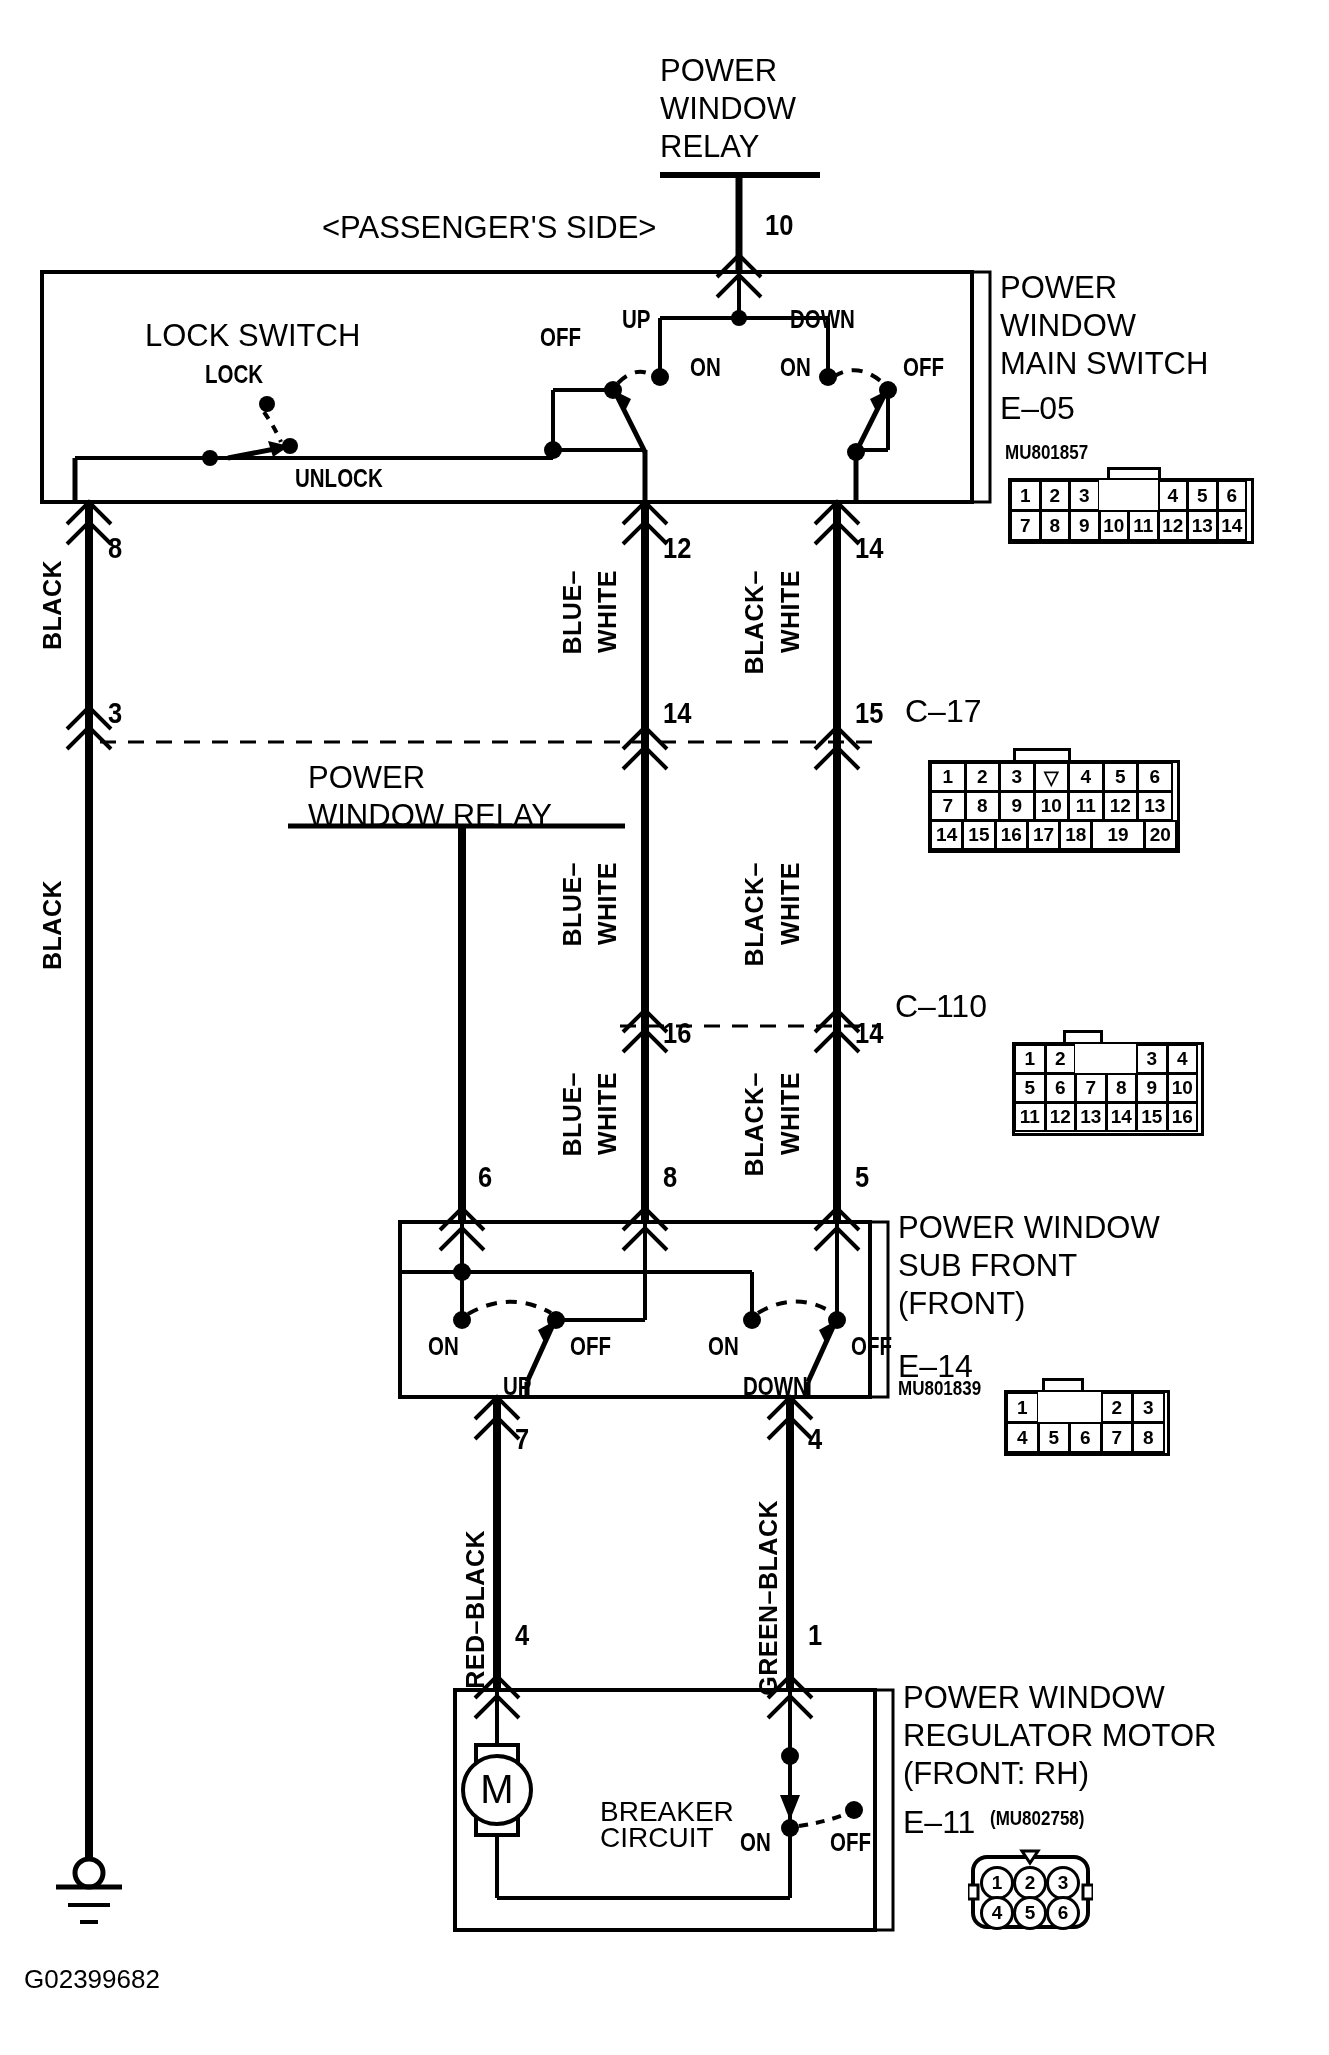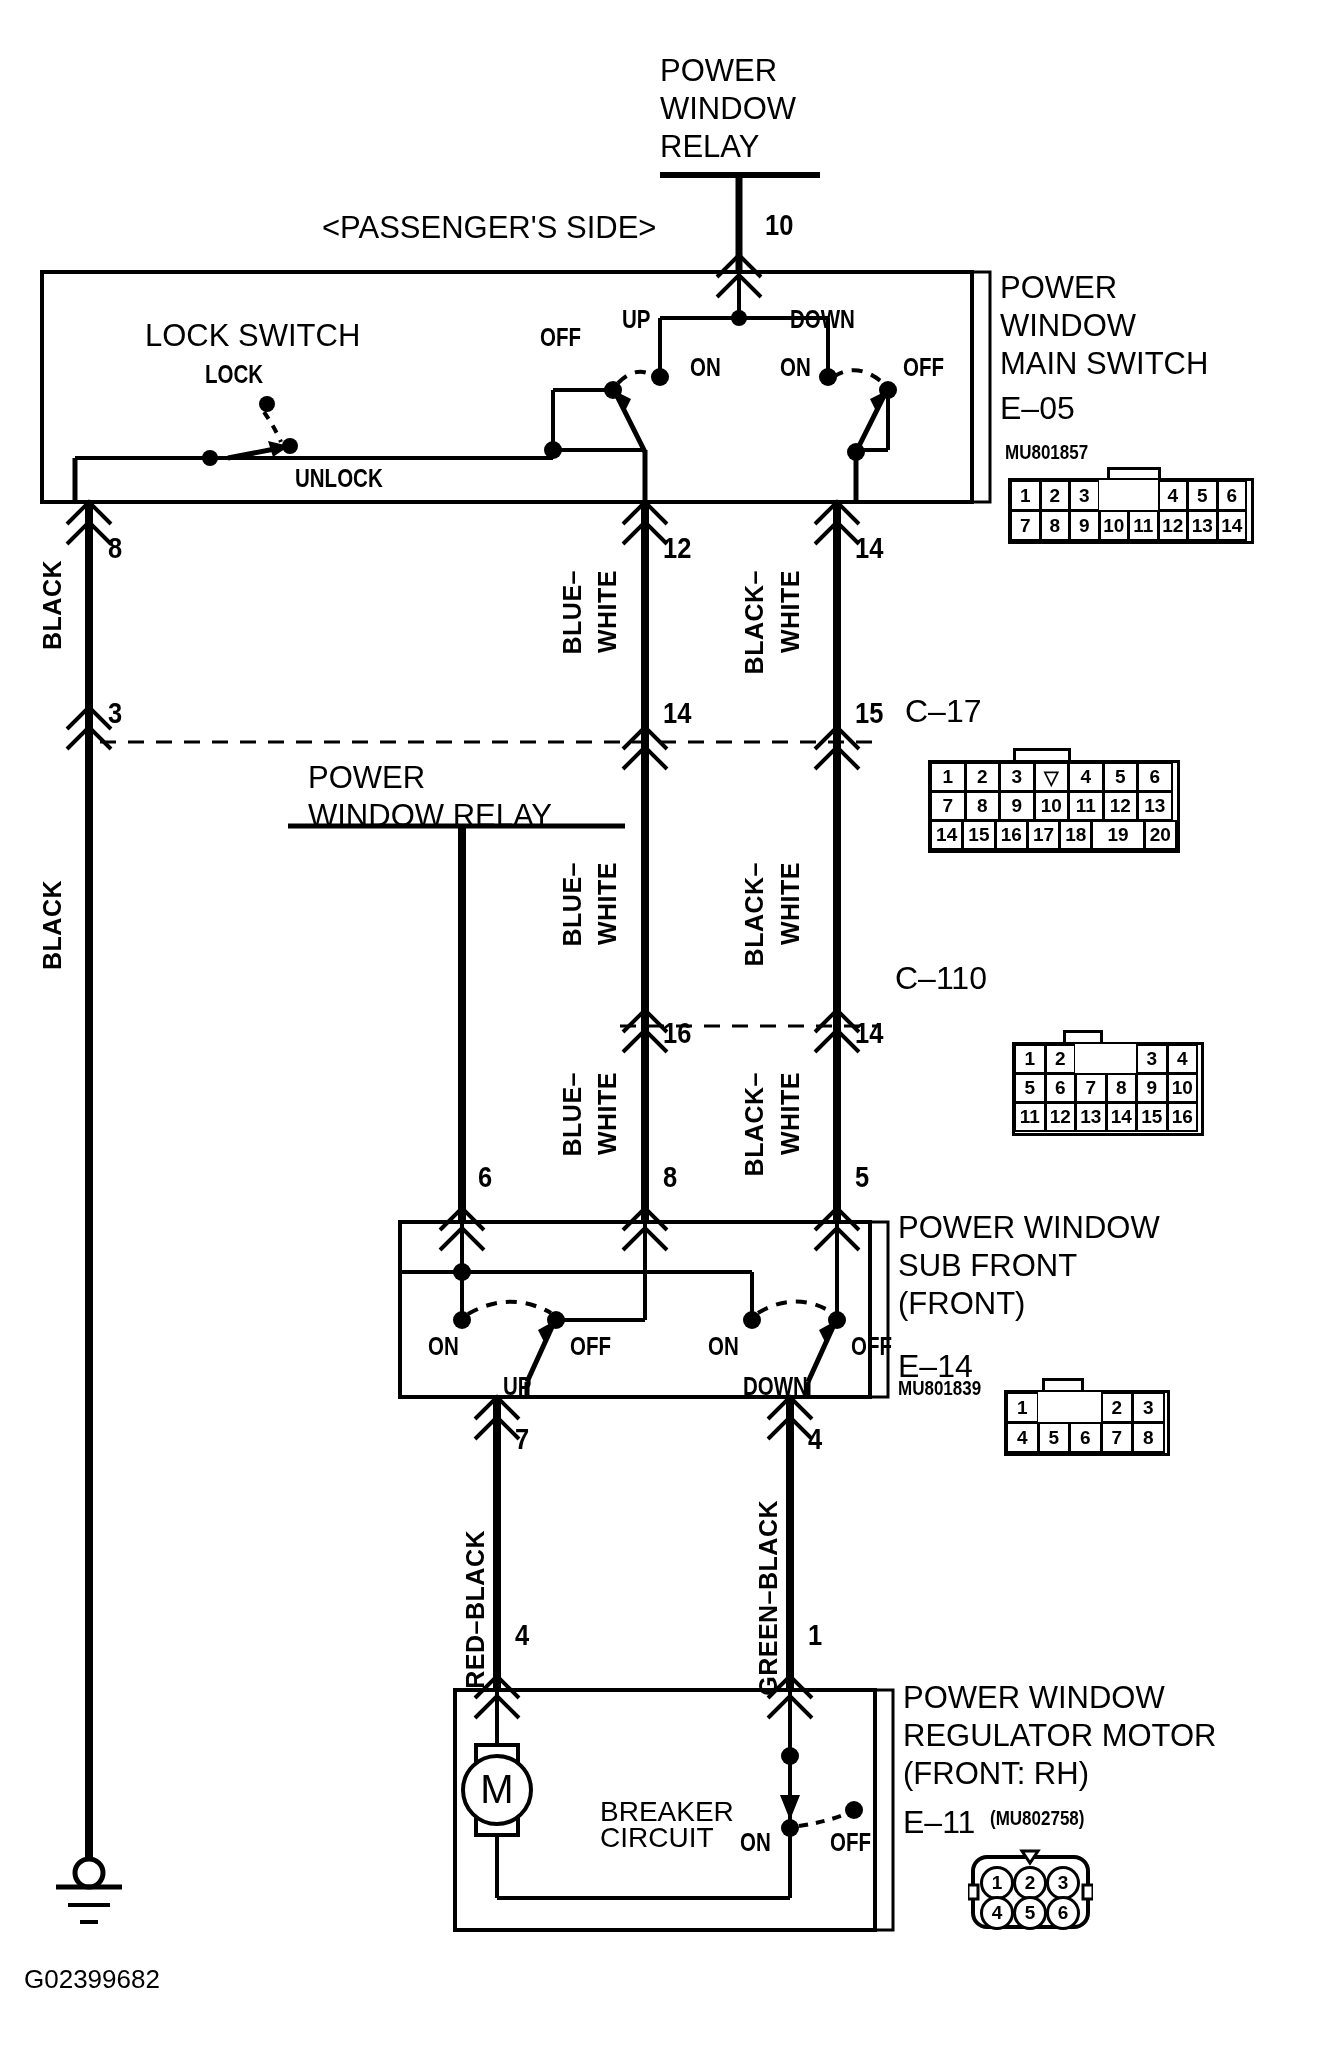--- a/index.html
+++ b/index.html
@@ -448,21 +448,21 @@
           <div class="conn-cell" style="width: 35.5px; height: 30px;">18</div>
           <div class="conn-cell" style="width: 57px; height: 30px;">19</div>
           <div class="conn-cell" style="width: 35.5px; height: 30px;">20</div>
         </div>
       </div>
   </div>
 
   <div class="txt lbl-lg" style="left:308px; top:762px;">POWER</div>
   <div class="txt lbl-lg" style="left:308px; top:800px;">WINDOW RELAY</div>
 
-  <div class="txt conn-code" style="left:895px; top:962px;">C–110</div>
+  <div class="txt conn-code" style="left:895px; top:990px;">C–110</div>
   <div class="conn-tab" style="left:1063px; top:1030px; width:40px; height:12px;"></div>
   <div class="conn-box" style="left:1012px; top:1042px; width:192px; height:94px;">
     <div class="conn-grid" id="grid-c110">
         <div class="conn-row">
           <div class="conn-cell" style="width: 31.5px; height: 30px;">1</div>
           <div class="conn-cell" style="width: 31.5px; height: 30px;">2</div>
           <div class="conn-cell blank" style="width: 31.5px; height: 30px;"></div>
           <div class="conn-cell blank" style="width: 31.5px; height: 30px;"></div>
           <div class="conn-cell" style="width: 31.5px; height: 30px;">3</div>
           <div class="conn-cell" style="width: 31.5px; height: 30px;">4</div>

